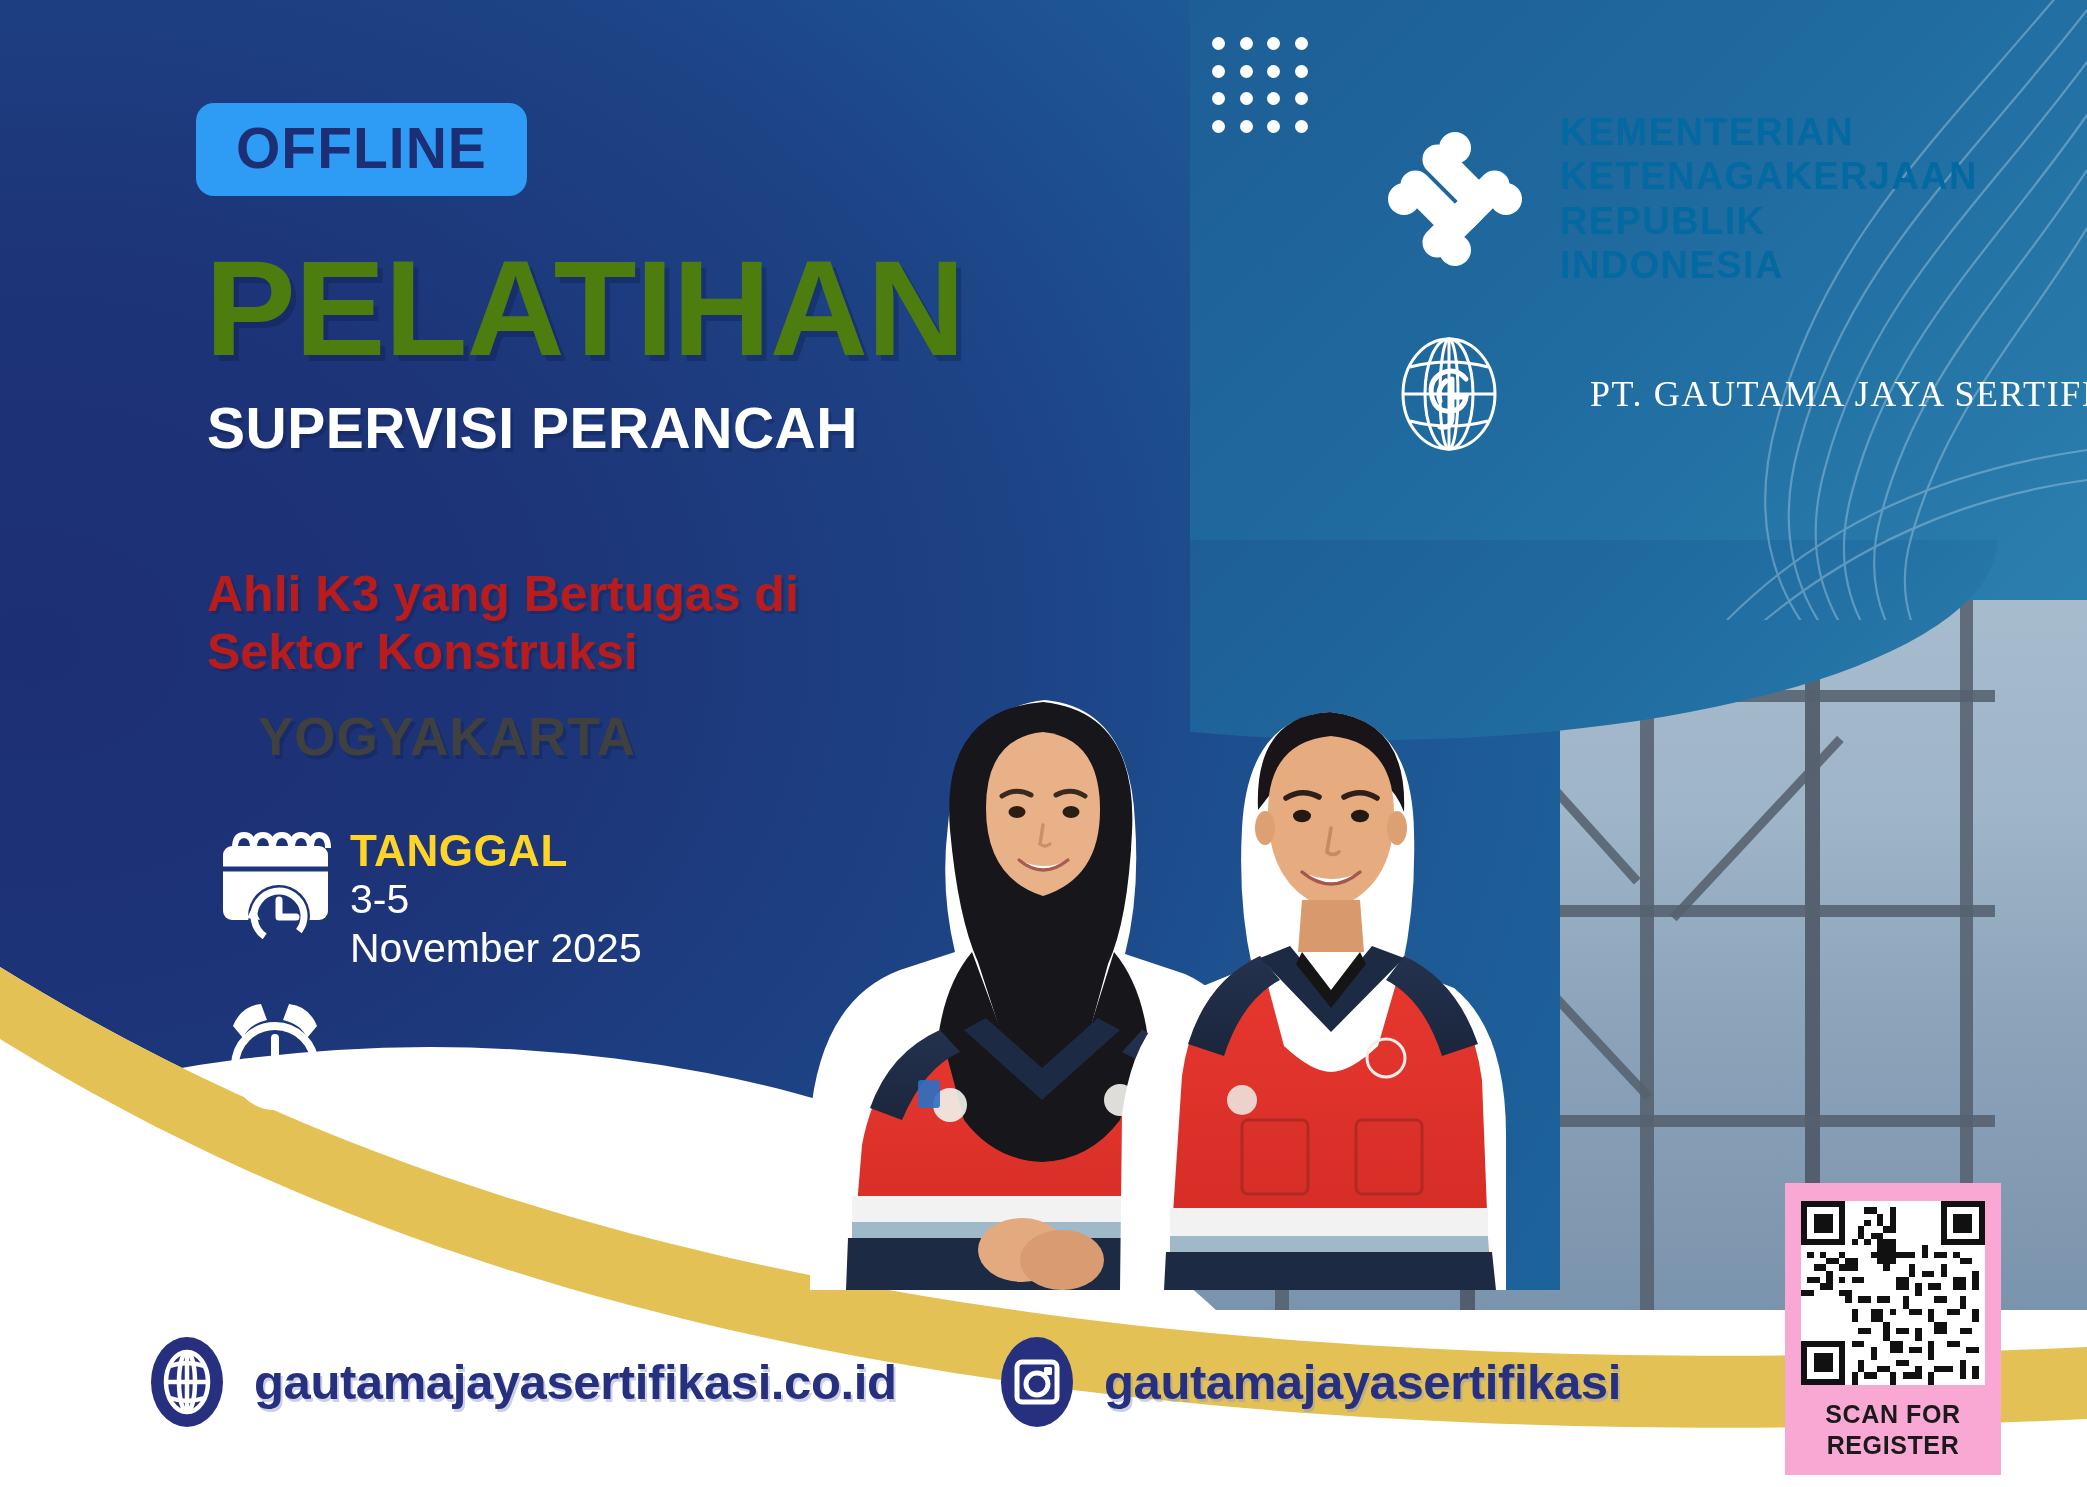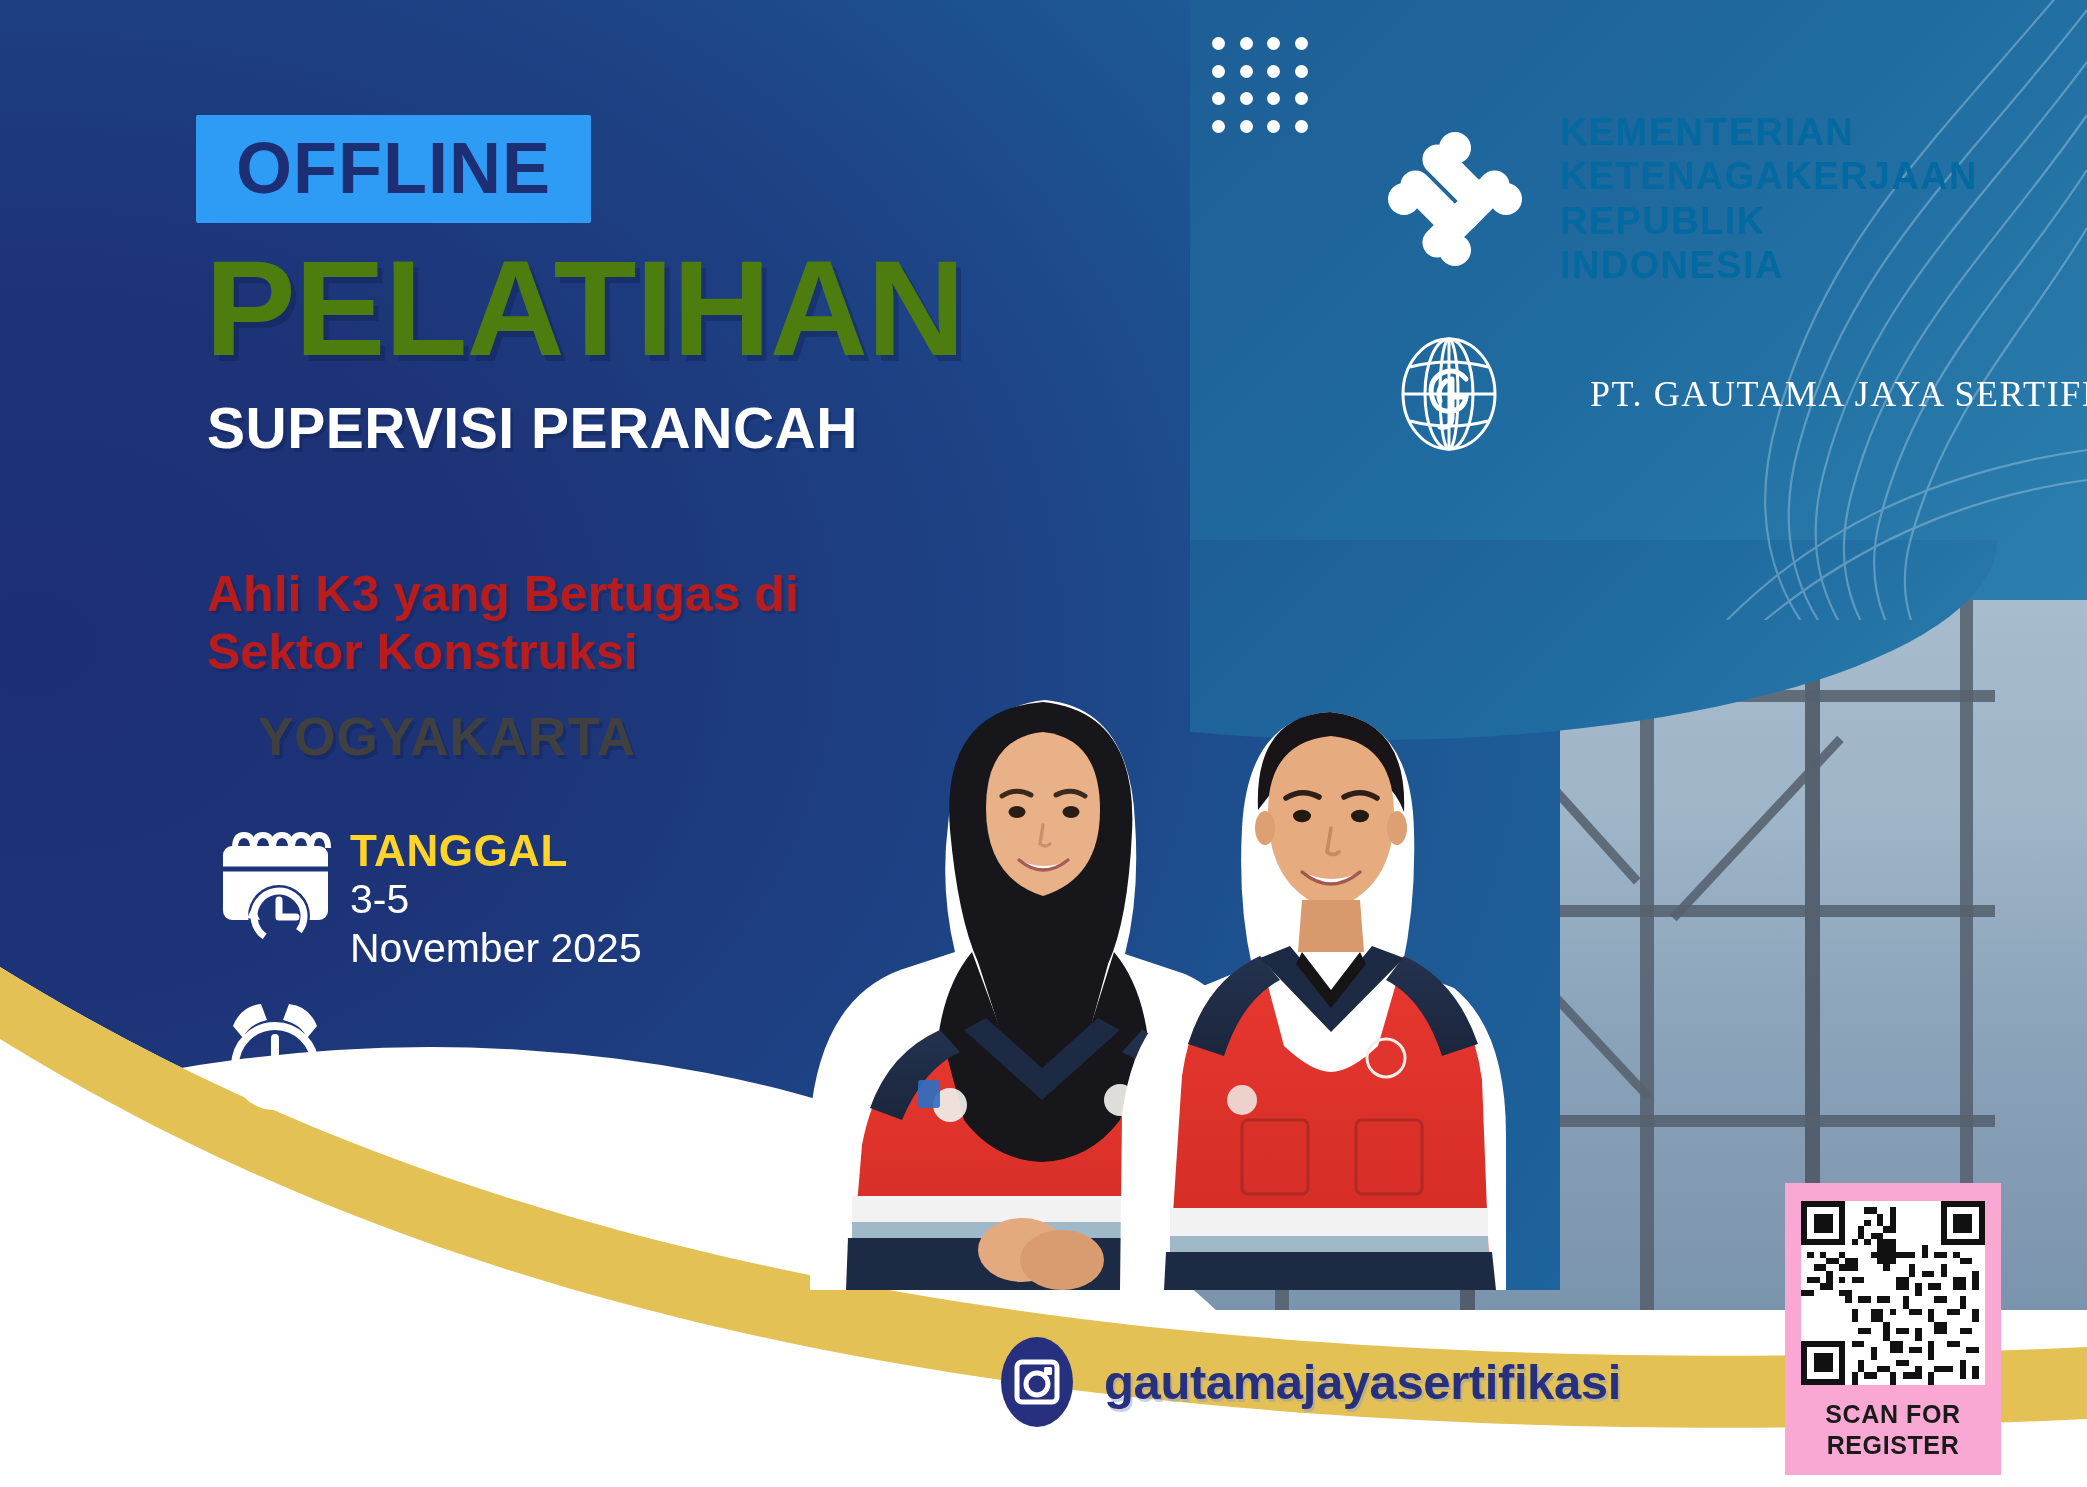--- a/index.html
+++ b/index.html
@@ -104,28 +104,28 @@
   
   .wave{
     position:absolute; left:0; bottom:0; width:2087px; height:560px; z-index:6;
     pointer-events:none;
   }
 
   
   .left-col{position:absolute; left:0; top:0; width:1000px; height:1290px; z-index:8;}
 
   .badge-offline{
-    position:absolute; left:196px; top:115px;
+    position:absolute; left:196px; top:103px;
     background:#2e9bf5;
     color:#1d2f74;
     font-weight:bold;
-    font-size:72px;
+    font-size:57px;
     letter-spacing:1px;
     padding:17px 40px 19px 40px;
-    border-radius:2px;
+    border-radius:18px;
     line-height:1;
   }
 
   .title-main{
     position:absolute; left:205px; top:240px;
     color:#4d7c0f;
     font-size:136px;
     font-weight:bold;
     letter-spacing:-1px;
     line-height:1;
@@ -611,20 +611,34 @@
       </g>
     </svg>
     <div class="qr-caption">
       <div>SCAN FOR</div>
       <div>REGISTER</div>
     </div>
   </div>
 
   <div class="footer">
 
+    <div class="contact" id="contact-web">
+      <svg class="cico" viewBox="0 0 74 94">
+        <ellipse cx="37" cy="47" rx="36" ry="45" fill="#27307e"></ellipse>
+        <g fill="none" stroke="#ffffff" stroke-width="4.5">
+          <ellipse cx="37" cy="47" rx="21" ry="30"></ellipse>
+          <ellipse cx="37" cy="47" rx="8" ry="30"></ellipse>
+          <line x1="16" y1="47" x2="58" y2="47"></line>
+          <path d="M20 31 Q37 25 54 31"></path>
+          <path d="M20 63 Q37 69 54 63"></path>
+          <line x1="37" y1="17" x2="37" y2="77"></line>
+        </g>
+      </svg>
+      <div class="ctext">gautamajayasertifikasi.co.id</div>
+    </div>
 
     <div class="contact" id="contact-ig">
       <svg class="cico" viewBox="0 0 74 94">
         <ellipse cx="37" cy="47" rx="36" ry="45" fill="#27307e"></ellipse>
         <rect x="17" y="27" width="40" height="40" rx="5" fill="none" stroke="#ffffff" stroke-width="5"></rect>
         <circle cx="37" cy="49" r="11" fill="none" stroke="#ffffff" stroke-width="5"></circle>
         <rect x="44" y="32" width="8" height="8" rx="1.5" fill="#ffffff"></rect>
       </svg>
       <div class="ctext">gautamajayasertifikasi</div>
     </div>

